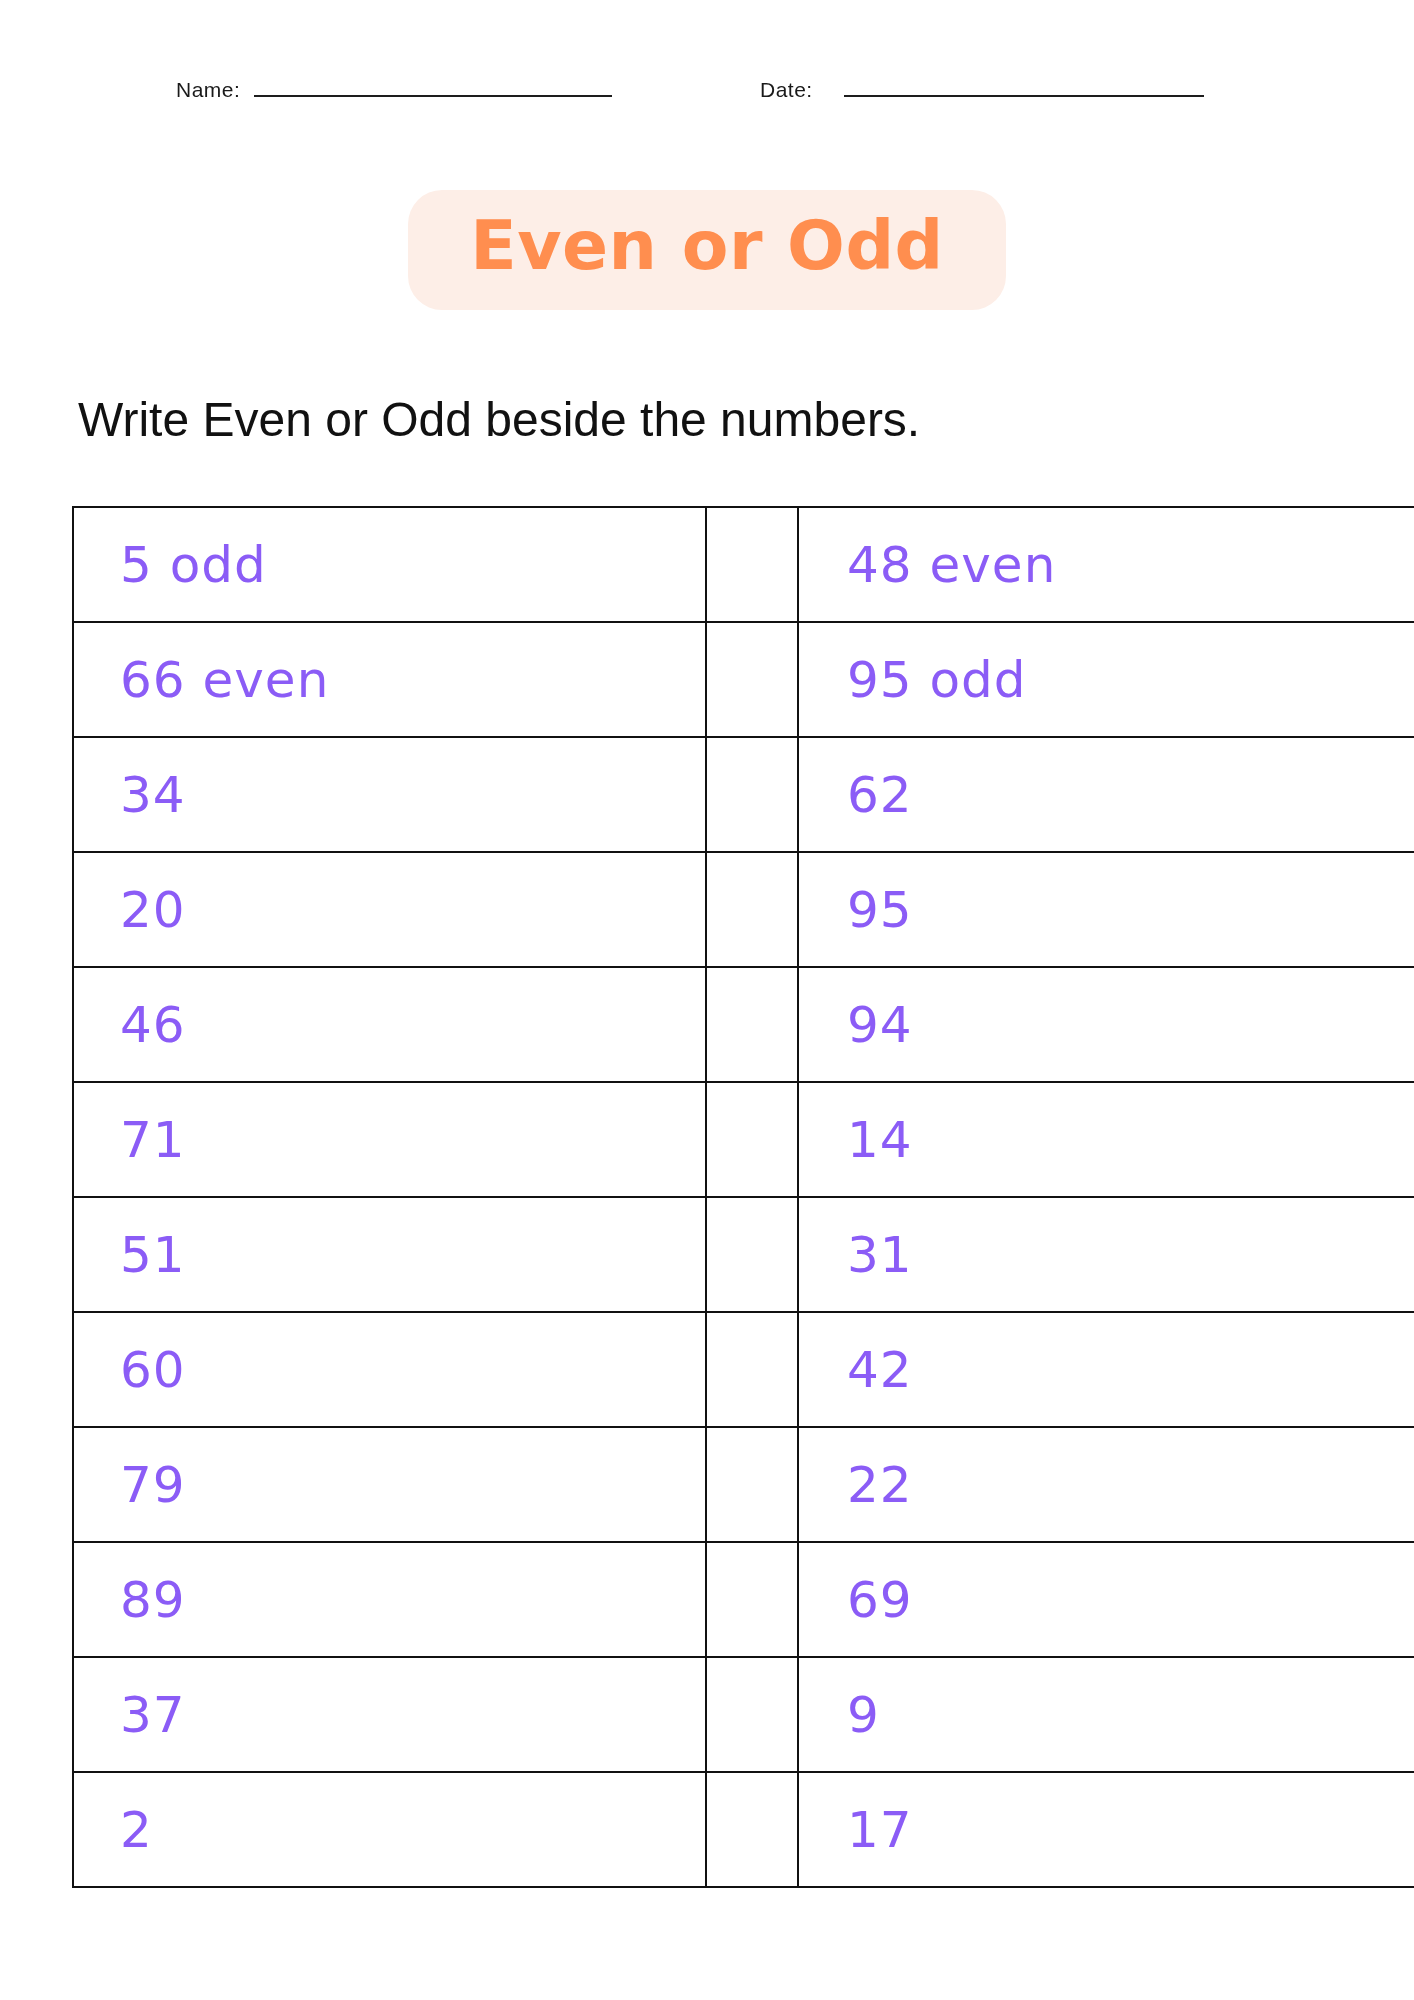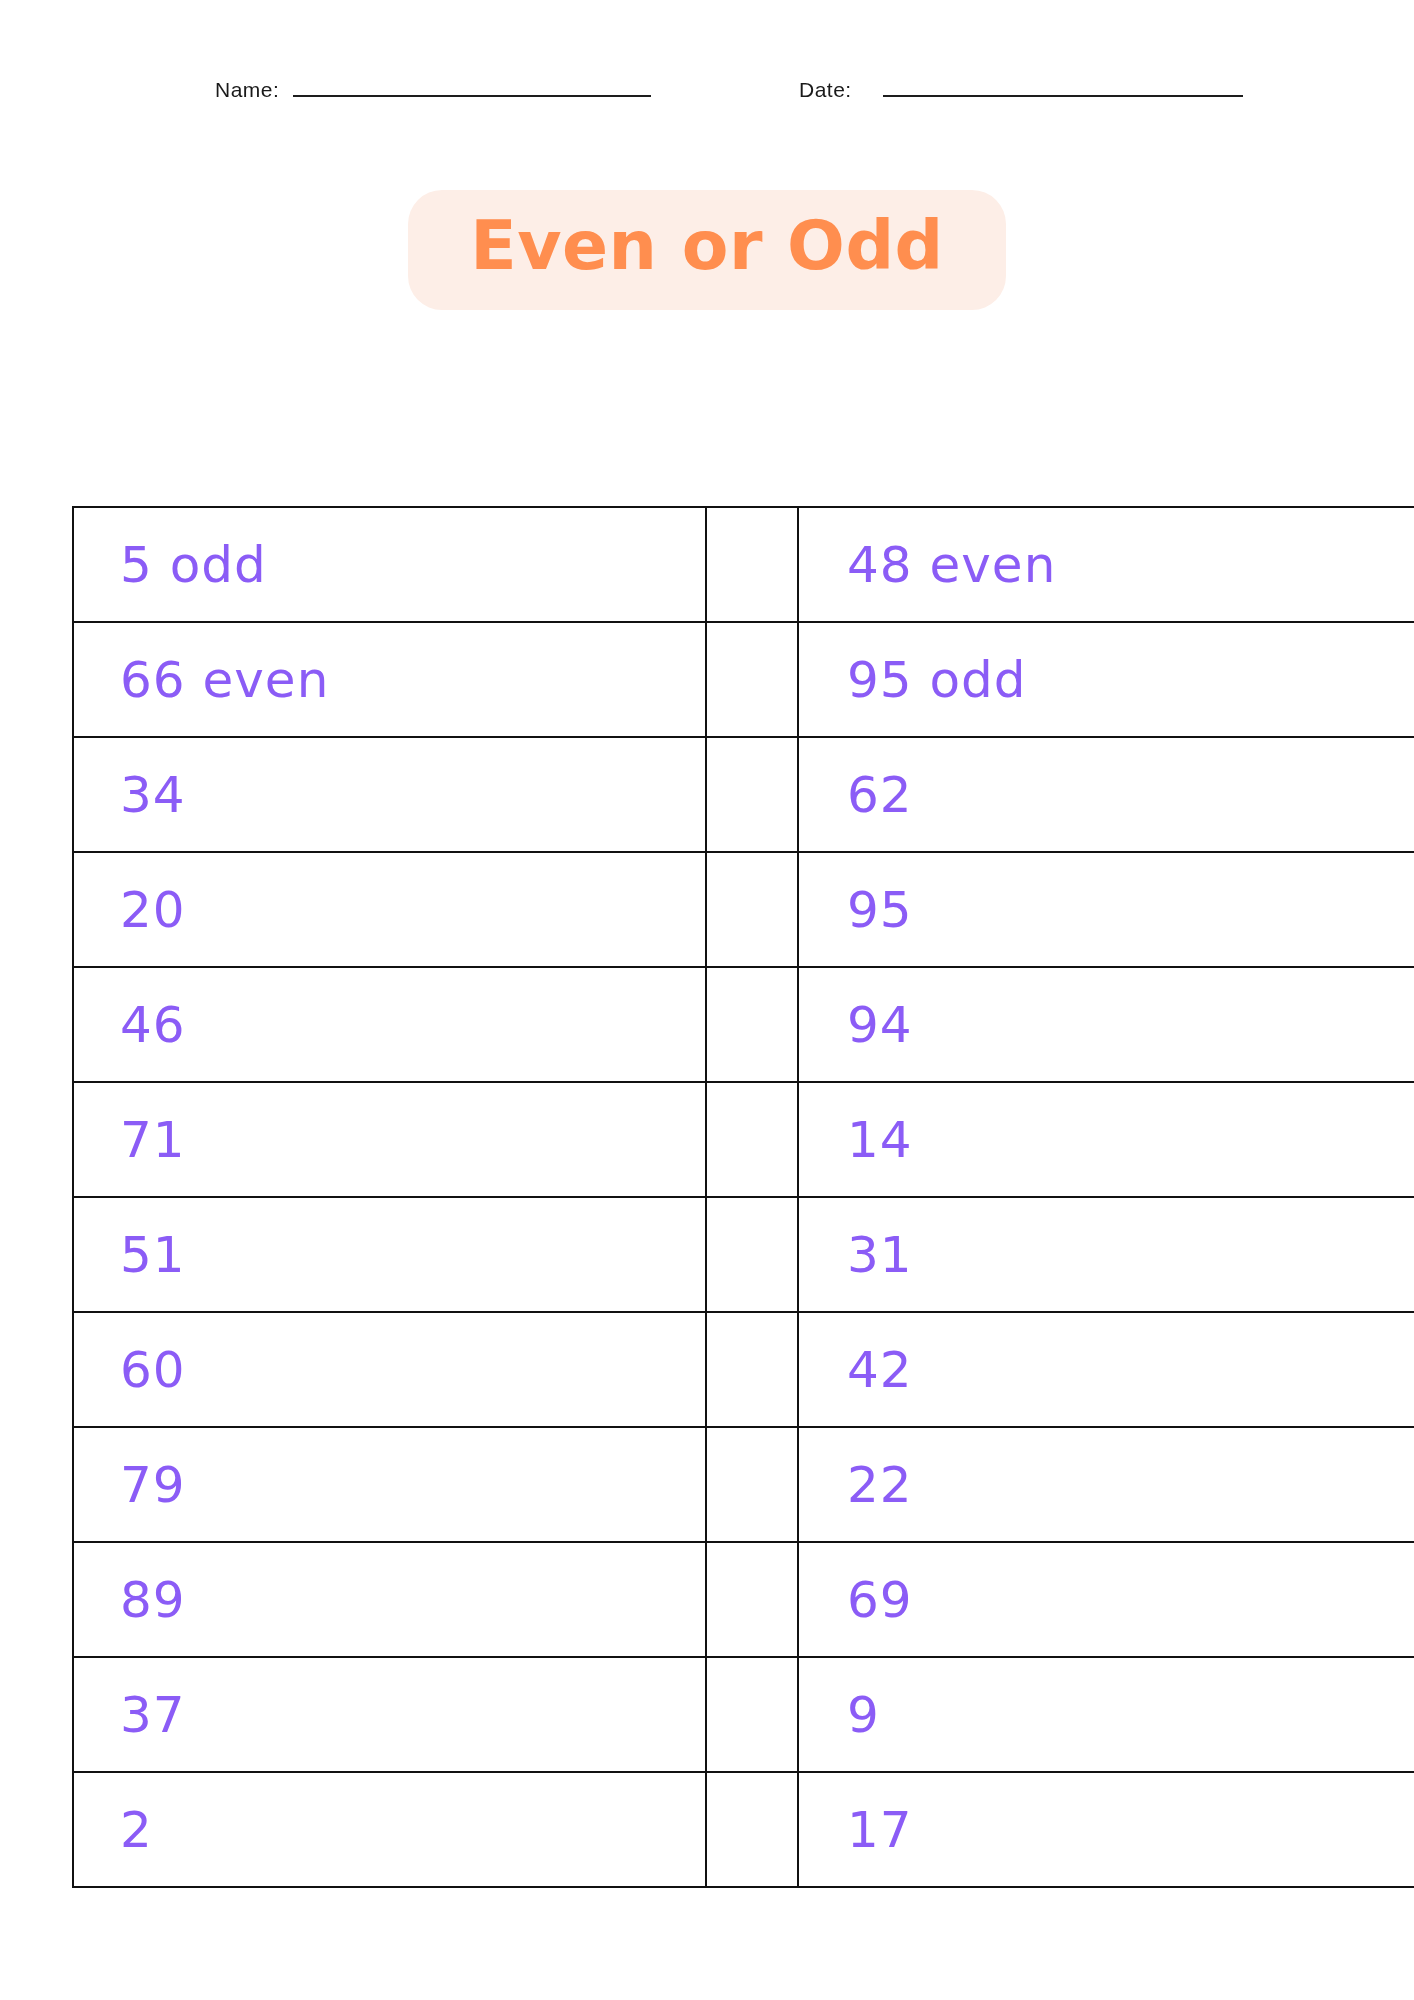--- a/index.html
+++ b/index.html
@@ -37,21 +37,20 @@
     gap: 14px;
   }
   .meta-group.name { left: 176px; }
   .meta-group.date { left: 760px; gap: 31px; }
   .meta-label {
     font-family: "Liberation Sans", sans-serif;
     font-size: 21px;
     letter-spacing: .5px;
     color: #1a1a1a;
     white-space: nowrap;
-    margin-left: 39px;
   }
   .meta-line {
     display: inline-block;
     border-bottom: 2px solid #1d1d1d;
   }
   .meta-group.name .meta-line { width: 358px; }
   .meta-group.date .meta-line { width: 360px; }
 
   
   .title-wrap {
@@ -127,20 +126,21 @@
       <span class="meta-line"></span>
     </div>
   </div>
 
   <div class="title-wrap">
     <div class="title-pill">
       <span class="title-text">Even or Odd</span>
     </div>
   </div>
 
+  <div class="instruction">Write Even or Odd beside the numbers.</div>
 
   <table class="grid">
     <tbody>
       <tr>
         <td class="col-left"><span class="cell-text">5 odd</span></td>
         <td class="col-gap"></td>
         <td class="col-right"><span class="cell-text">48 even</span></td>
       </tr>
       <tr>
         <td class="col-left"><span class="cell-text">66 even</span></td>

